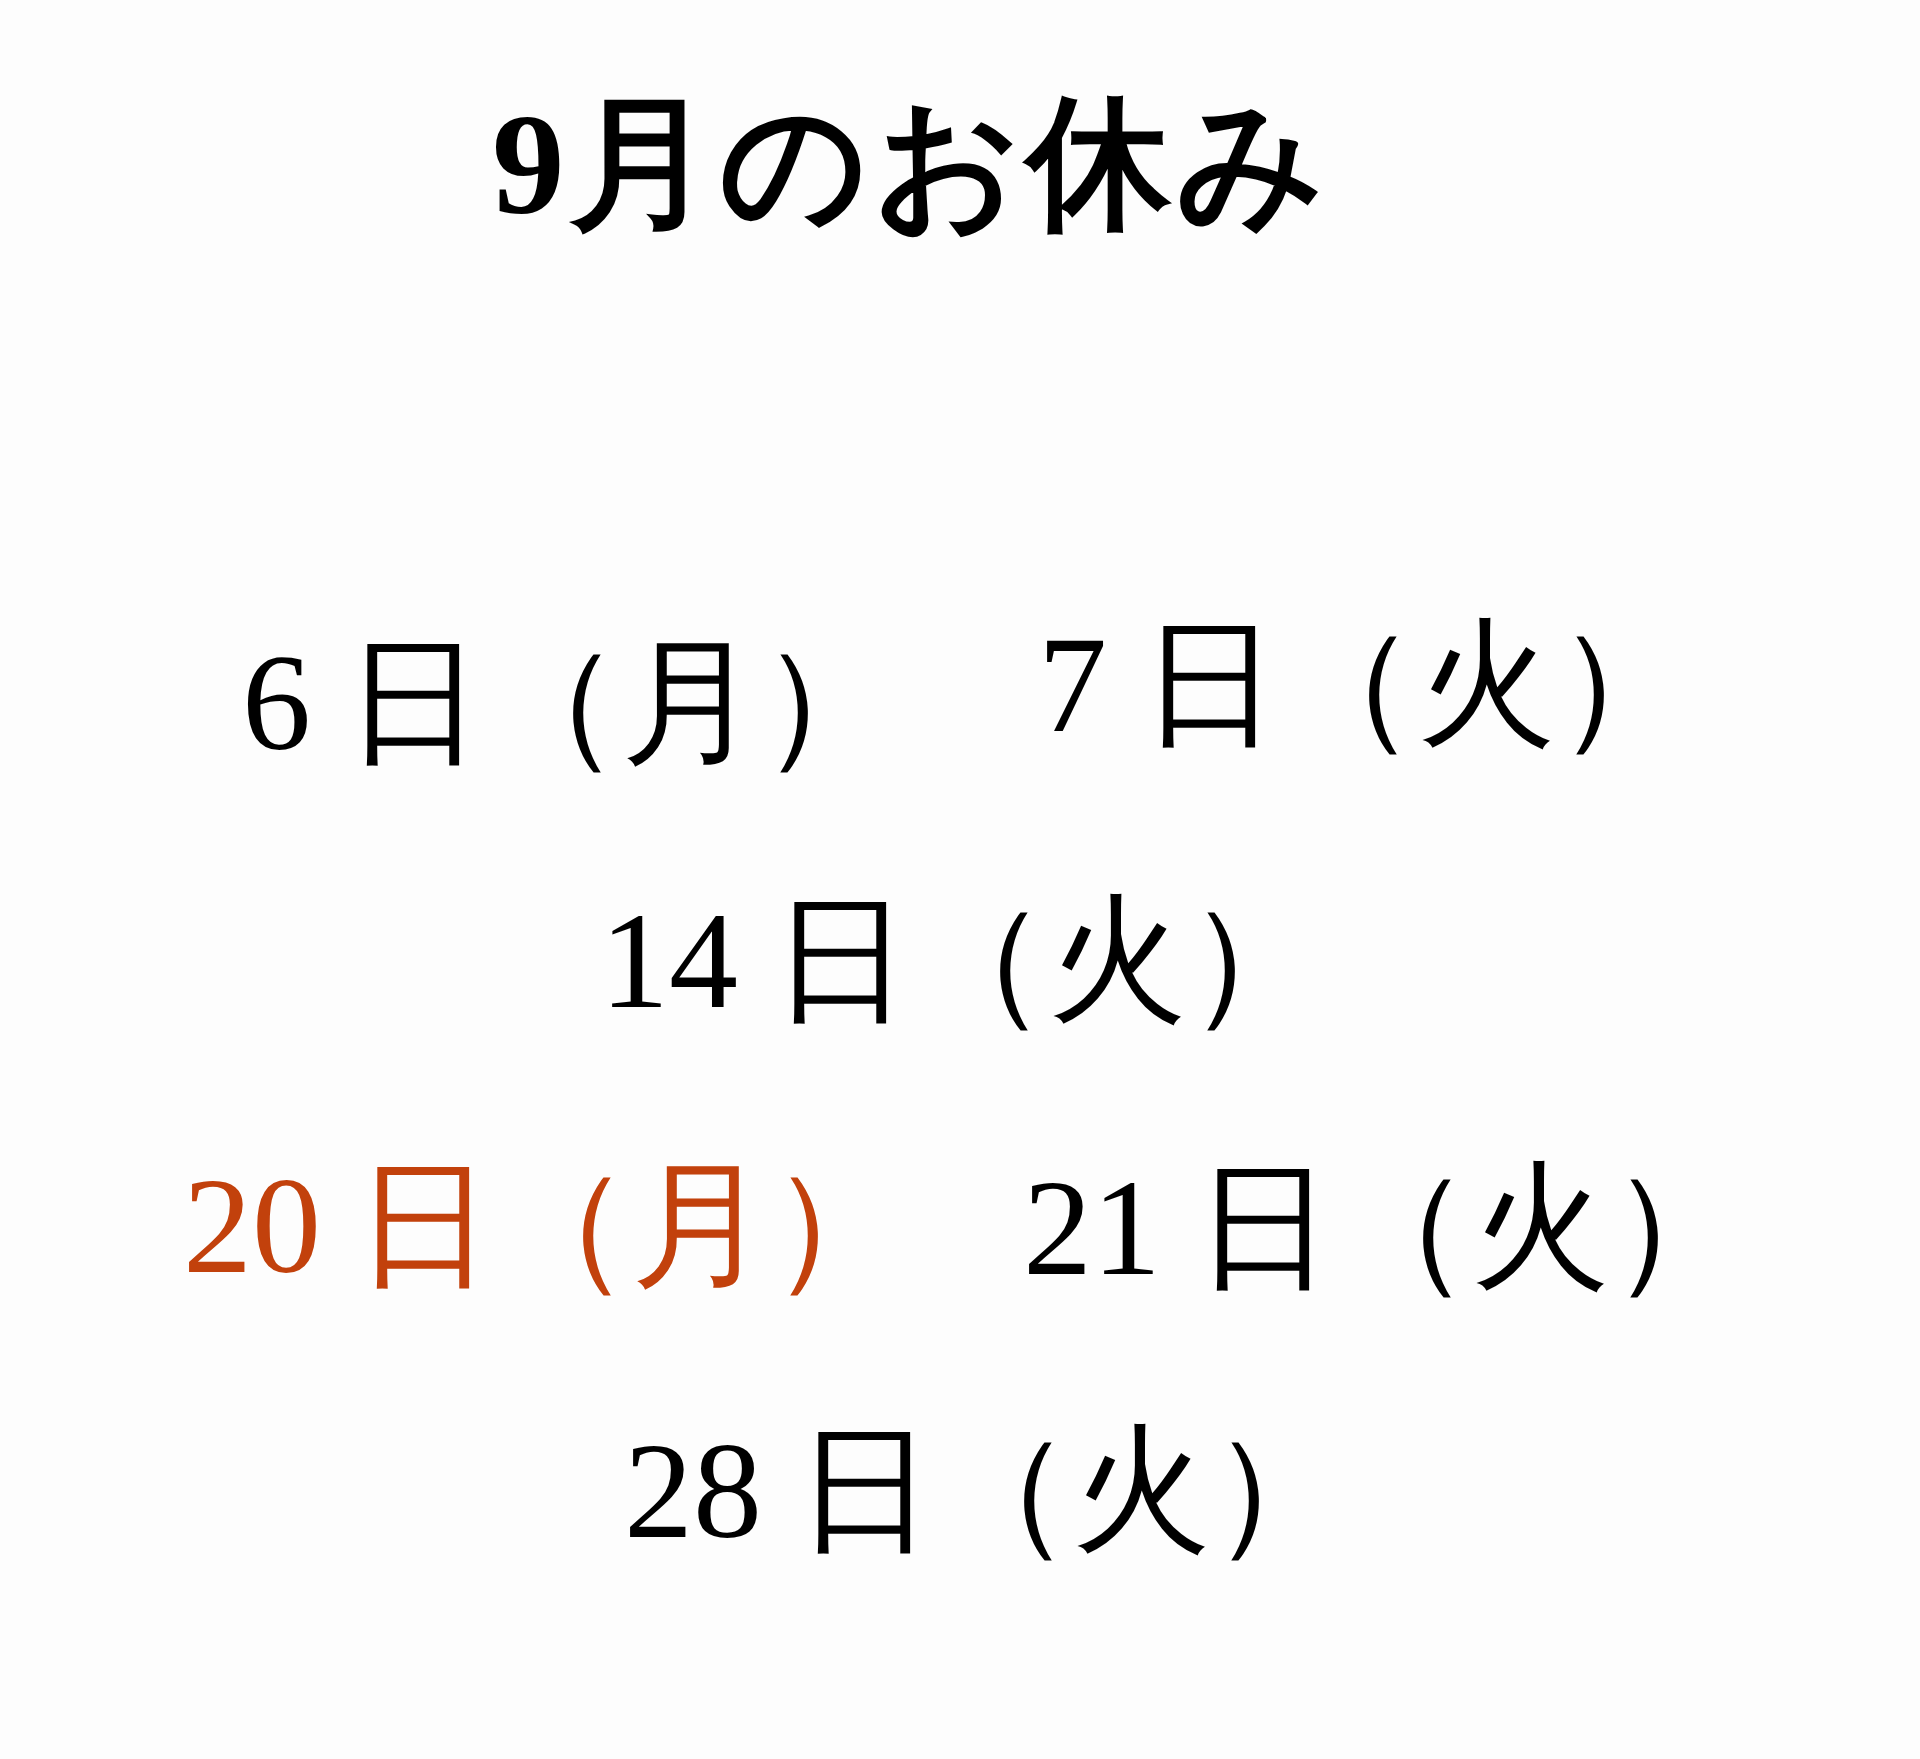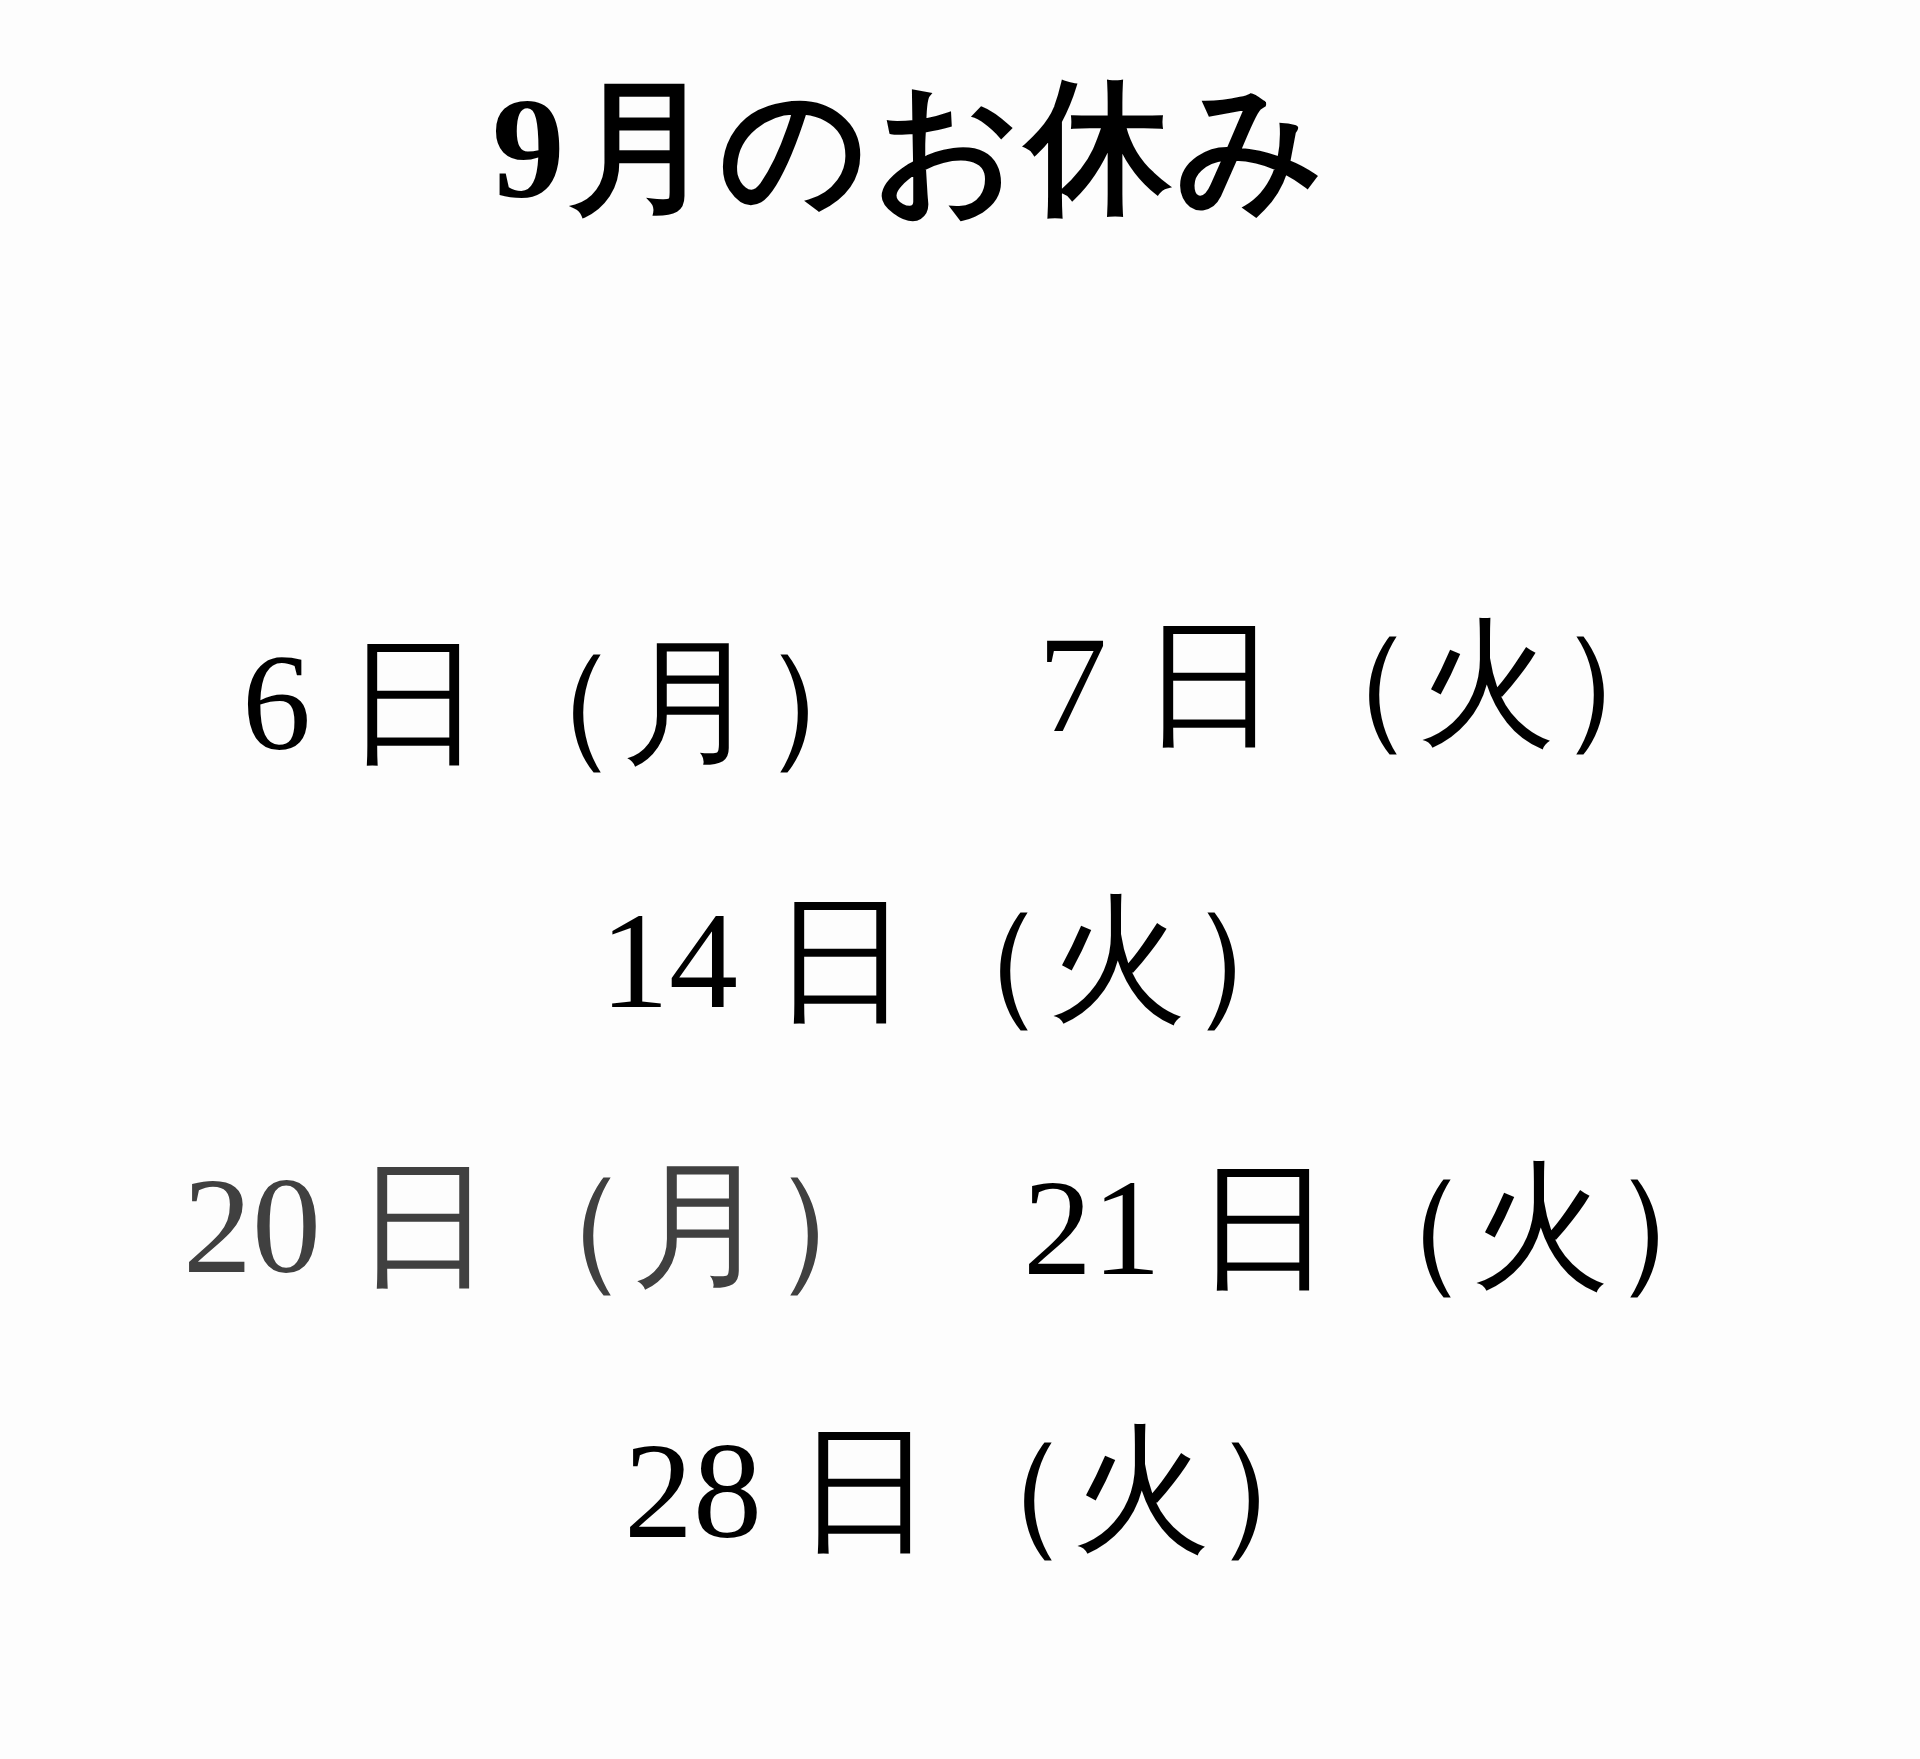--- a/index.html
+++ b/index.html
@@ -11,21 +11,21 @@
     height: 1759px;
     background: #fdfdfd;
     position: relative;
     overflow: hidden;
     font-family: "Liberation Serif", "DejaVu Serif", serif;
     color: #000000;
   }
   .notice-title {
     position: absolute;
     left: 492px;
-    top: 76px;
+    top: 92px;
     font-size: 145px;
     font-weight: 600;
     line-height: 1;
     letter-spacing: 5px;
     white-space: nowrap;
   }
   .date-entry {
     position: absolute;
     font-size: 138px;
     font-weight: 400;
@@ -37,21 +37,21 @@
   .pos-d6  { left: 242px;  top: 634px; }
   .pos-d7  { left: 1038px; top: 616px; }
   
   .pos-d14 { left: 600px;  top: 892px; }
   
   .pos-d20 { left: 183px;  top: 1157px; }
   .pos-d21 { left: 1023px; top: 1159px; }
   
   .pos-d28 { left: 600px;  top: 1422px; margin-left: 24px; }
   .highlight-red {
-    color: #404040;
+    color: #c2410c;
   }
 </style>
 </head>
 <body>
 
 <div class="notice-title">9月のお休み</div>
 
 <div class="date-entry pos-d6">6 日（月）</div>
 
 <div class="date-entry pos-d7">7 日（火）</div>

